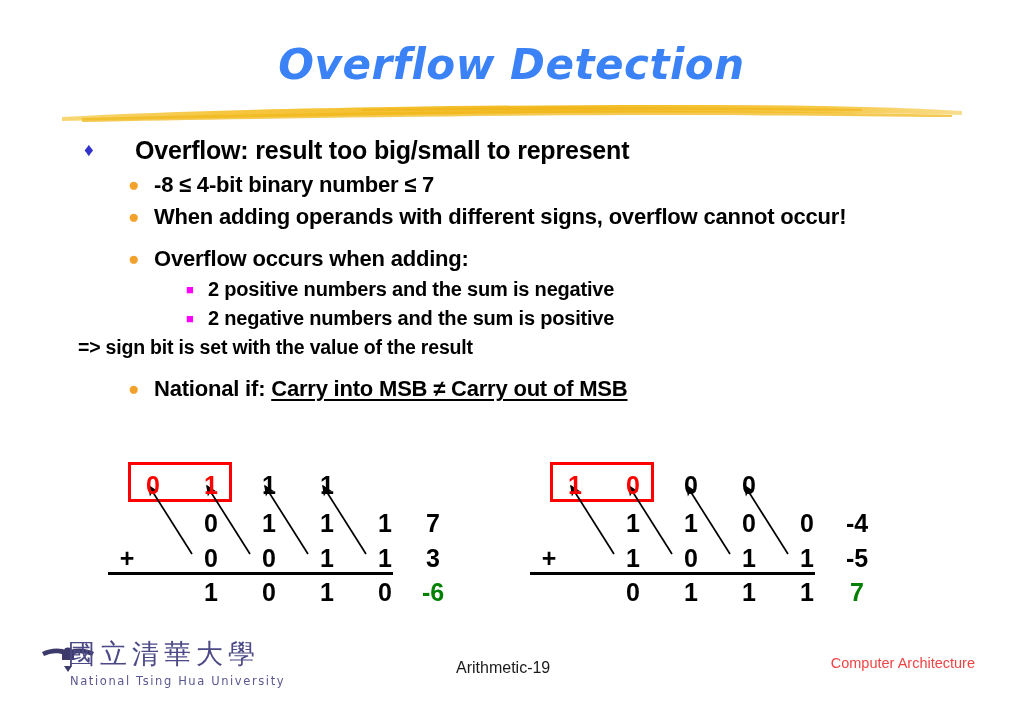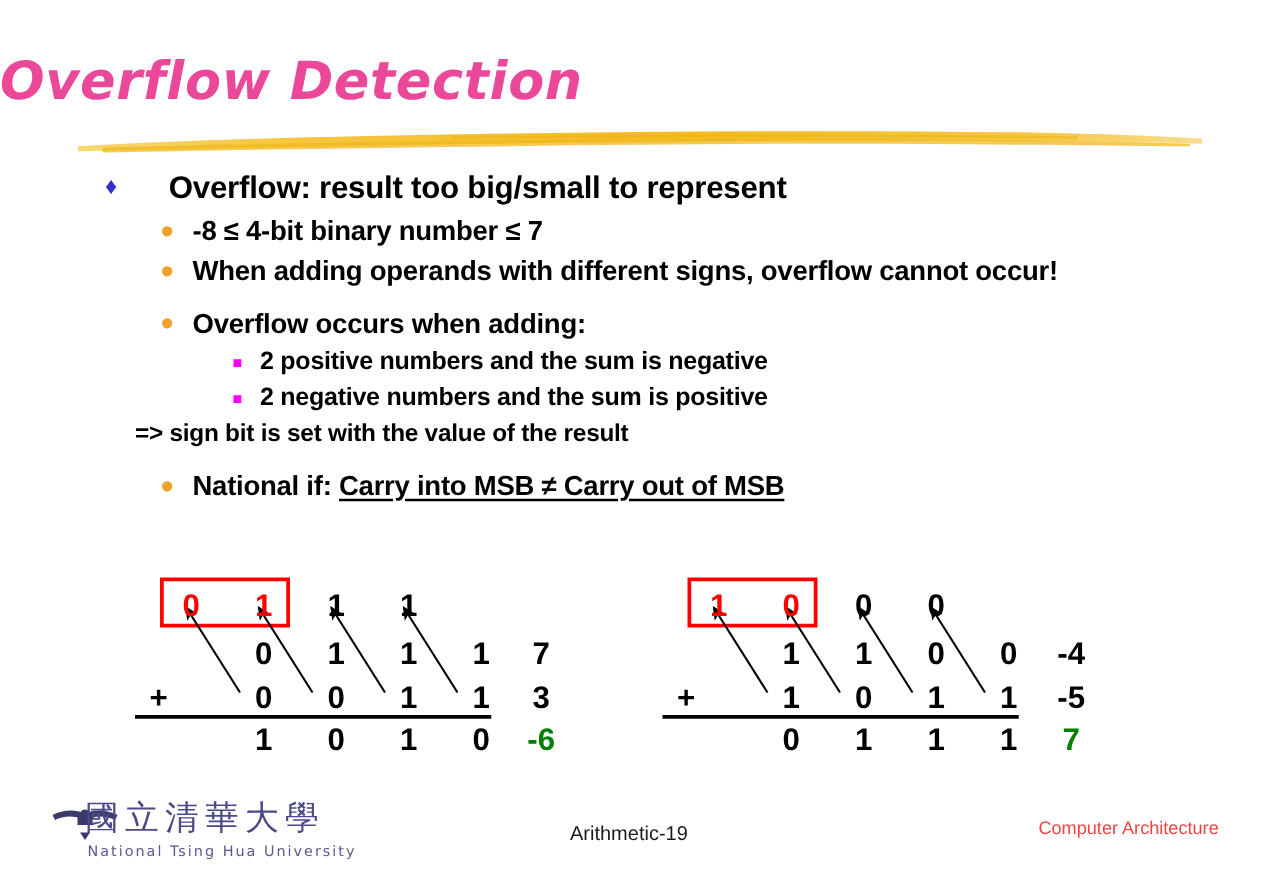--- a/index.html
+++ b/index.html
@@ -15,26 +15,27 @@
     font-family: "Liberation Sans", sans-serif;
     color: #000000;
   }
 
   
   #slide-title {
     position: absolute;
     top: 40px;
     left: 0;
     width: 1023px;
+    text-align: center;
     font-family: "DejaVu Sans", sans-serif;
     font-size: 42px;
     font-weight: bold;
     font-style: italic;
     letter-spacing: 0.5px;
-    color: #ec4899;
+    color: #3b82f6;
     white-space: nowrap;
   }
 
   
   #title-brush {
     position: absolute;
     left: 62px;
     top: 100px;
     width: 900px;
     height: 26px;
@@ -105,21 +106,21 @@
     font-size: 13px;
     line-height: 29px;
   }
   .lvl3 .txt {
     font-size: 20px;
     font-weight: bold;
     line-height: 29px;
     letter-spacing: -0.2px;
   }
   .lvl3-plain {
-    margin-left: 108px;
+    margin-left: 78px;
   }
   .lvl3-plain .txt {
     font-size: 19.5px;
     font-weight: bold;
     line-height: 29px;
     letter-spacing: -0.2px;
   }
   .ul-text { text-decoration: underline; text-underline-offset: 3px; }
 
   .gap-top { margin-top: 11px; }

